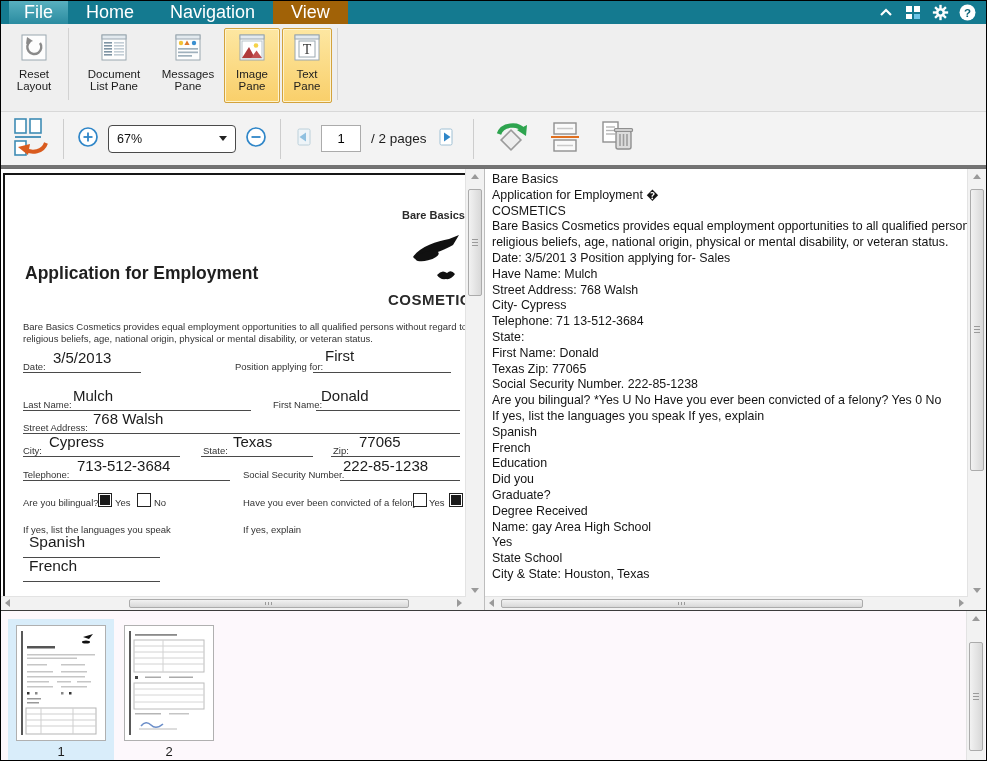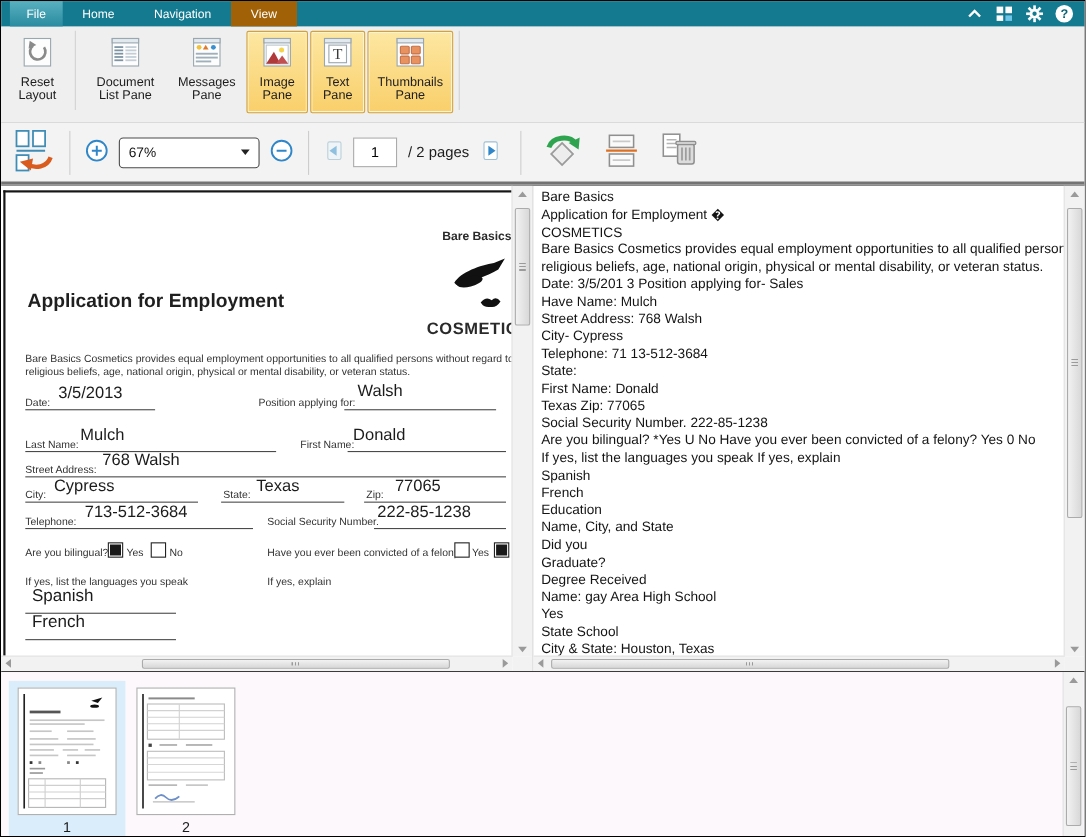--- a/index.html
+++ b/index.html
@@ -1,20 +1,20 @@
 <!DOCTYPE html>
 <html><head>
 <meta charset="utf-8">
 <style>
   html,body{margin:0;padding:0;background:#d9d9d9;font-family:"Liberation Sans",sans-serif;}
   .window{position:relative;width:985px;height:759px;border:1px solid #000;background:#fff;overflow:hidden;}
 
   
   .menubar{position:relative;height:23px;background:#147a90;display:flex;align-items:stretch;}
-  .menutab{display:flex;align-items:center;padding:0 18px;color:#fff;font-size:11px;cursor:default;}
+  .menutab{display:flex;align-items:center;padding:0 18px;color:#fff;font-size:18px;cursor:default;}
   .menutab.file{background:linear-gradient(#58b0bf,#2a8ba0);padding:0 15px;margin-left:8px;}
   .menutab.active{background:#a16207;}
   .menubar-icons{margin-left:auto;display:flex;align-items:center;gap:9px;padding-right:10px;}
   .mb-ico{width:18px;height:18px;display:flex;align-items:center;justify-content:center;}
 
   
   .ribbon{height:83px;background:#efefef;border-bottom:1px solid #d8d8d8;display:flex;align-items:flex-start;padding-top:4px;}
   .rib-btn{display:flex;flex-direction:column;align-items:center;justify-content:flex-start;gap:1px;
     height:68px;padding:3px 4px 2px 4px;margin-left:2px;border:1px solid transparent;border-radius:2px;
     font-size:11.5px;line-height:12.5px;color:#1c1c1c;text-align:center;}
@@ -202,35 +202,20 @@
     <div class="rib-btn" style="width:40px;" data-active="true">
       <span>
         <svg width="34" height="32" viewBox="0 0 34 32">
           <rect x="5" y="3" width="24" height="25" fill="#fdfdfd" stroke="#9aa7b0"></rect>
           <rect x="5" y="3" width="24" height="4" fill="#e3eaef" stroke="#9aa7b0"></rect>
           <rect x="9" y="9" width="16" height="16" fill="#fff" stroke="#9aa7b0"></rect>
           <text x="17" y="22" text-anchor="middle" font-family="Liberation Serif, serif" font-size="14" fill="#3b3b3b">T</text>
         </svg>
       </span>
       <span class="rib-label">Text Pane</span>
-    </div>
-    <div class="rib-btn" style="width:68px;" data-active="true">
-      <span>
-        <svg width="34" height="32" viewBox="0 0 34 32">
-          <rect x="5" y="3" width="24" height="25" fill="#fdfdfd" stroke="#9aa7b0"></rect>
-          <rect x="5" y="3" width="24" height="4" fill="#e3eaef" stroke="#9aa7b0"></rect>
-          <g fill="#e8935f" stroke="#c4714a">
-            <rect x="8" y="10" width="8" height="7" rx="1"></rect>
-              <rect x="18" y="10" width="8" height="7" rx="1"></rect>
-            <rect x="8" y="19" width="8" height="7" rx="1"></rect>
-              <rect x="18" y="19" width="8" height="7" rx="1"></rect>
-          </g>
-        </svg>
-      </span>
-      <span class="rib-label">Thumbnails Pane</span>
     </div>
     <div class="rib-sep"></div>
   </div>
 
   <div class="toolbar">
     <button class="tb-btn">
       <span>
         <svg width="38" height="40" viewBox="0 0 38 40">
           <g fill="#fff" stroke="#3f8cb5" stroke-width="1.6">
             <rect x="3" y="2" width="11" height="14"></rect>
@@ -341,21 +326,21 @@
           </span>
           <div class="abs" style="left:20px;top:88px;font-size:17.5px;font-weight:bold;color:#1f1f1f;">Application for Employment</div>
           <div class="abs" style="left:383px;top:116px;font-size:15px;font-weight:bold;letter-spacing:.5px;">COSMETICS</div>
           <div class="abs flabel" style="left:18px;top:146px;">Bare Basics Cosmetics provides equal employment opportunities to all qualified persons without regard to race, sex,</div>
           <div class="abs flabel" style="left:18px;top:158px;">religious beliefs, age, national origin, physical or mental disability, or veteran status.</div>
 
           <span class="abs flabel" style="left:18px;top:186px;">Date:</span>
           <span class="abs fvalue" style="left:48px;top:174px;">3/5/2013</span>
           <span class="uline" style="left:18px;top:196px;width:118px;"></span>
           <span class="abs flabel" style="left:230px;top:186px;">Position applying for:</span>
-          <span class="abs fvalue" style="left:320px;top:172px;">Walsh</span>
+          <span class="abs fvalue" style="left:320px;top:172px;">First</span>
           <span class="uline" style="left:308px;top:196px;width:138px;"></span>
 
           <span class="abs flabel" style="left:18px;top:224px;">Last Name:</span>
           <span class="abs fvalue" style="left:68px;top:212px;">Mulch</span>
           <span class="uline" style="left:18px;top:234px;width:228px;"></span>
           <span class="abs flabel" style="left:268px;top:224px;">First Name:</span>
           <span class="abs fvalue" style="left:316px;top:212px;">Donald</span>
           <span class="uline" style="left:311px;top:234px;width:144px;"></span>
 
           <span class="abs flabel" style="left:18px;top:247px;">Street Address:</span>
@@ -425,21 +410,20 @@
         <div>Telephone: 71 13-512-3684</div>
         <div>State:</div>
         <div>First Name: Donald</div>
         <div>Texas Zip: 77065</div>
         <div>Social Security Number. 222-85-1238</div>
         <div>Are you bilingual? *Yes U No Have you ever been convicted of a felony? Yes 0 No</div>
         <div>If yes, list the languages you speak If yes, explain</div>
         <div>Spanish</div>
         <div>French</div>
         <div>Education</div>
-        <div>Name, City, and State</div>
         <div>Did you</div>
         <div>Graduate?</div>
         <div>Degree Received</div>
         <div>Name: gay Area High School</div>
         <div>Yes</div>
         <div>State School</div>
         <div>City &amp; State: Houston, Texas</div>
       </div>
       <div class="sb-v">
         <span class="sb-arr arr-up"></span>

